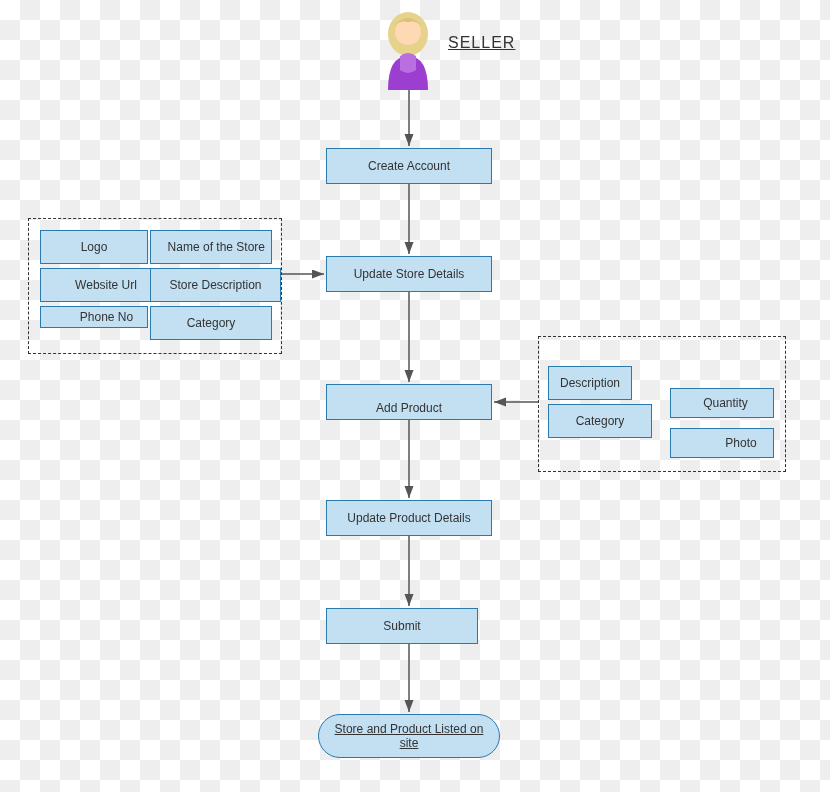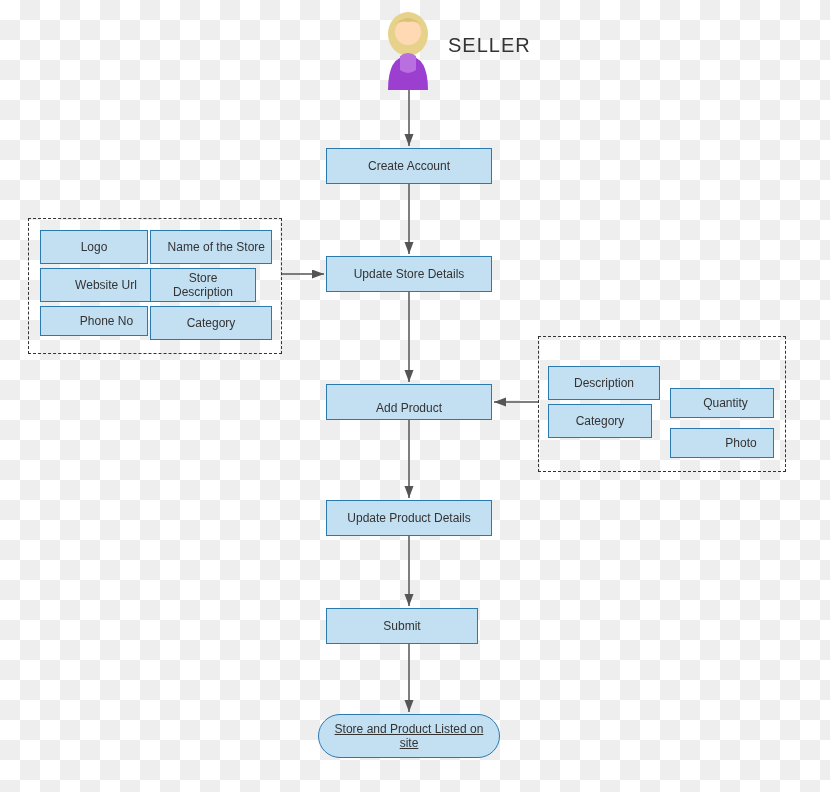--- a/index.html
+++ b/index.html
@@ -41,22 +41,23 @@
     border-radius: 22px;
     text-decoration: underline;
   }
   .dashed-group {
     position: absolute;
     border: 1.5px dashed #333;
     box-sizing: border-box;
   }
   .seller-label {
     position: absolute;
-    font-size: 20px;
+    font-size: 16px;
     letter-spacing: 1px;
+    text-decoration: underline;
   }
   .actor {
     position: absolute;
     width: 60px;
     height: 80px;
   }
   svg.arrows {
     position: absolute;
     inset: 0;
     width: 830px;
@@ -113,32 +114,32 @@
   <div class="dashed-group" style="left:28px; top:218px; width:254px; height:136px;"></div>
   <div class="box" style="left:40px; top:230px; width:108px; height:34px;">
     <span>Logo</span>
   </div>
   <div class="box" style="left:150px; top:230px; width:122px; height:34px;justify-content:flex-end;">
     <span>Name of the Store</span>
   </div>
   <div class="box" style="left:40px; top:268px; width:132px; height:34px;text-align:center;">
     <span>Website Url</span>
   </div>
-  <div class="box" style="left:150px; top:268px; width:106px; height:34px;">
+  <div class="box" style="left:150px; top:268px; width:131px; height:34px;">
     <span>Store Description</span>
   </div>
-  <div class="box" style="left:40px; top:306px; width:108px; height:30px;padding-left:31px;">
+  <div class="box" style="left:40px; top:306px; width:108px; height:22px;padding-left:31px;">
     <span>Phone No</span>
   </div>
   <div class="box" style="left:150px; top:306px; width:122px; height:34px;">
     <span>Category</span>
   </div>
 
   <div class="dashed-group" style="left:538px; top:336px; width:248px; height:136px;"></div>
-  <div class="box" style="left:548px; top:366px; width:112px; height:34px;">
+  <div class="box" style="left:548px; top:366px; width:84px; height:34px;">
     <span>Description</span>
   </div>
   <div class="box" style="left:548px; top:404px; width:104px; height:34px;">
     <span>Category</span>
   </div>
   <div class="box" style="left:670px; top:388px; width:104px; height:30px;padding-left:13px;">
     <span>Quantity</span>
   </div>
   <div class="box" style="left:670px; top:428px; width:104px; height:30px;padding-left:44px;">
     <span>Photo</span>

